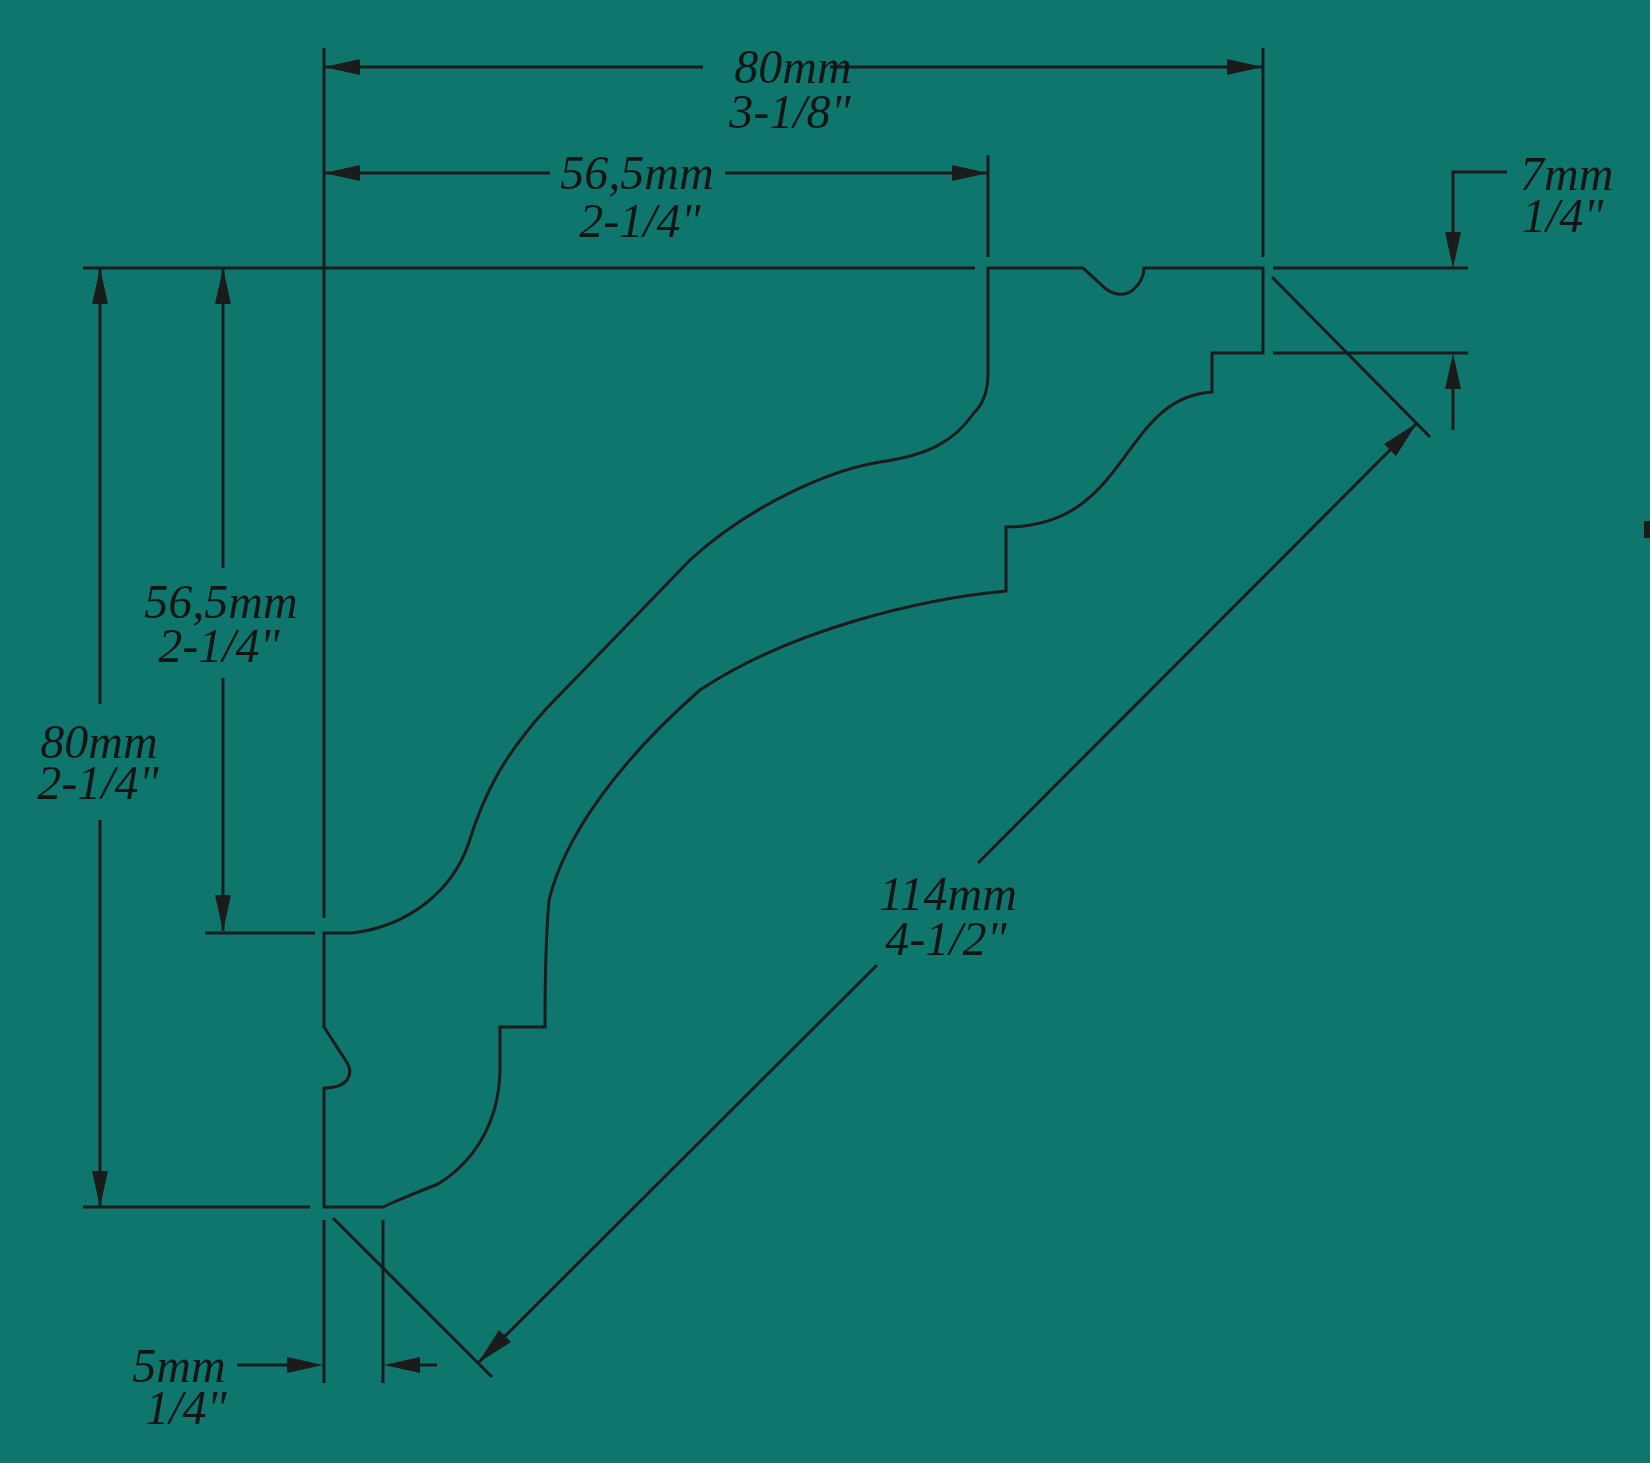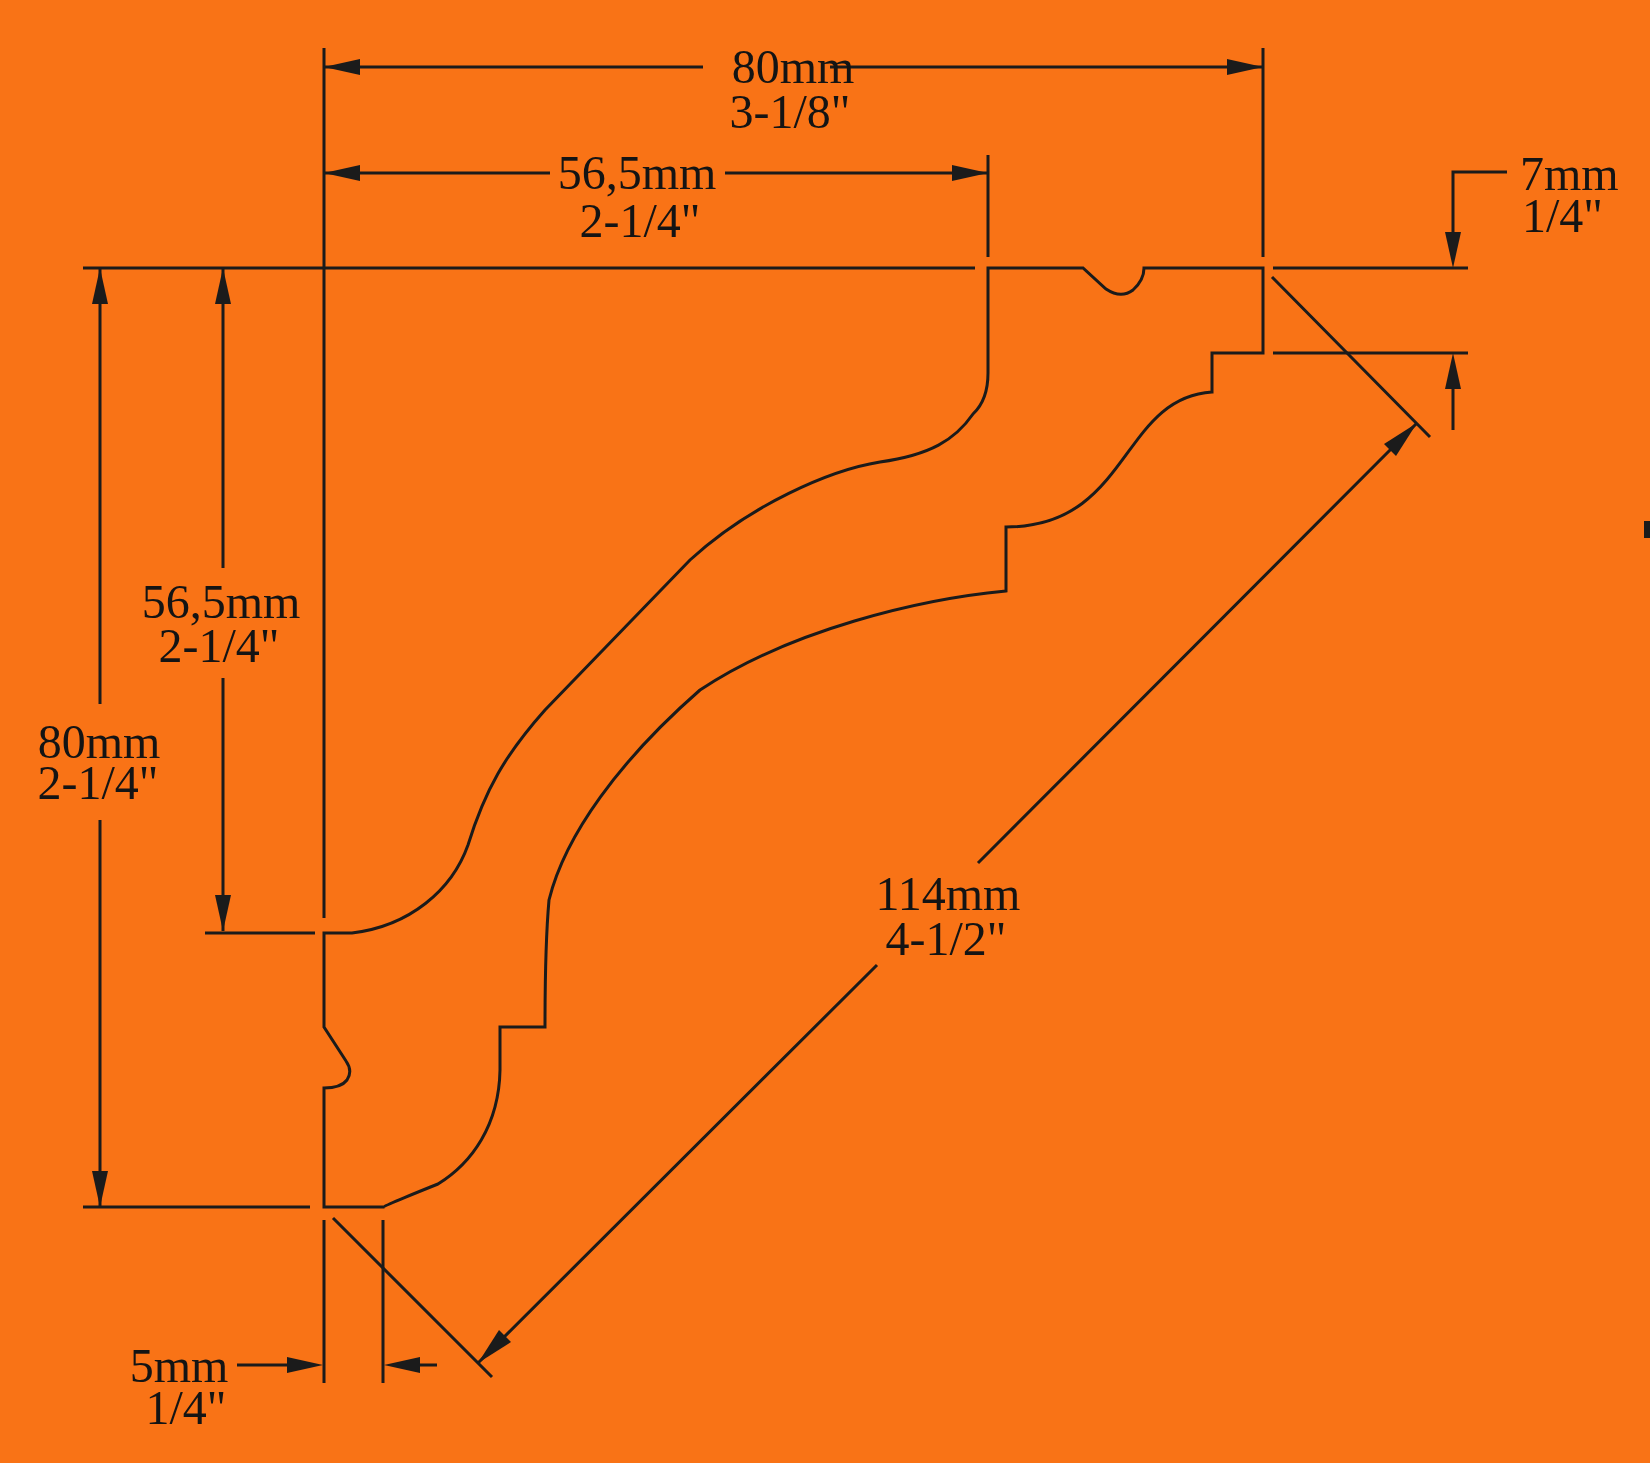--- a/index.html
+++ b/index.html
@@ -4,22 +4,23 @@
 <style>
   html, body {
     margin: 0;
     padding: 0;
     background: #ffffff;
   }
   .canvas {
     position: relative;
     width: 1650px;
     height: 1463px;
-    background: #f97316;
+    background: #0f766e;
     overflow: hidden;
+    font-style: italic;
   }
   svg { display: block; }
   .ln {
     fill: none;
     stroke: #1b1b1b;
     stroke-width: 3;
     stroke-linecap: butt;
     stroke-linejoin: miter;
   }
   .arrow { fill: #1b1b1b; stroke: none; }

